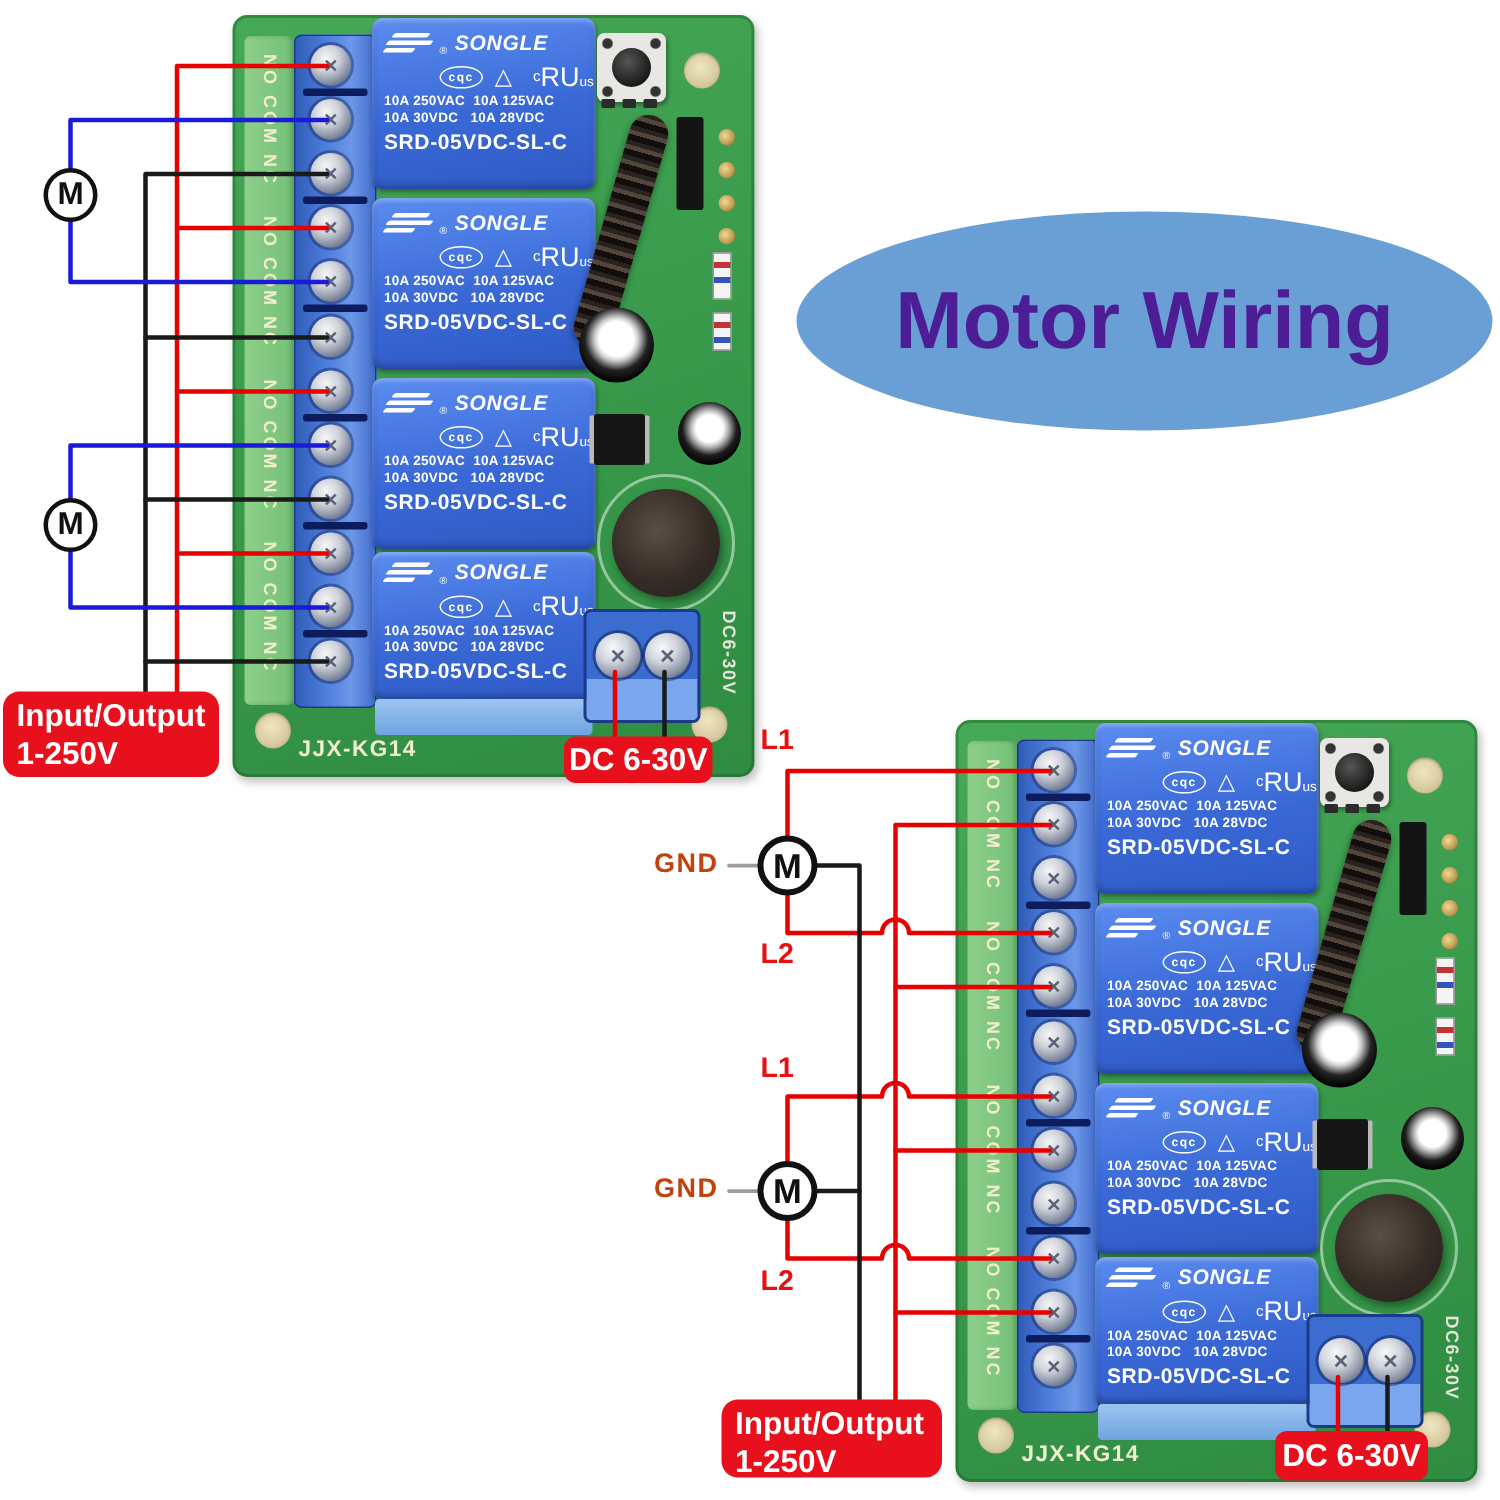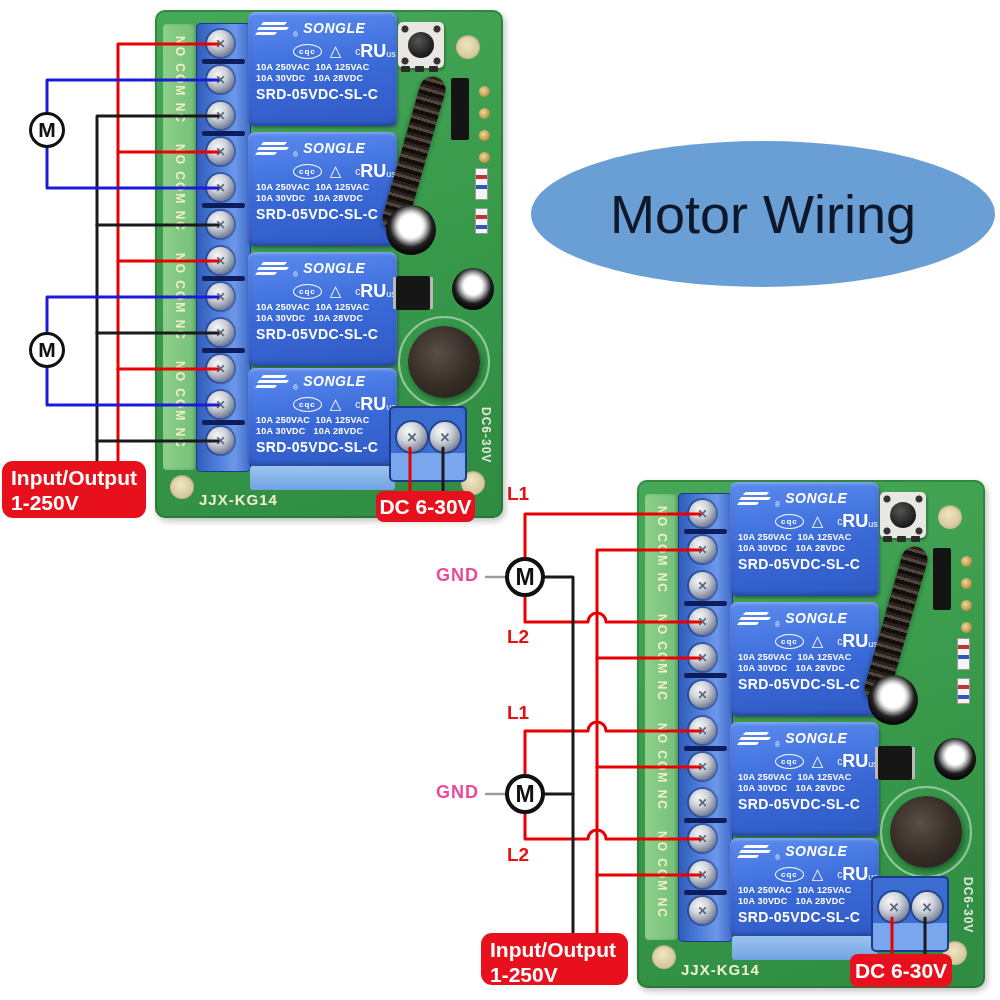--- a/index.html
+++ b/index.html
@@ -38,21 +38,21 @@
   .flag i:nth-child(1){width:24px;margin-left:6px;}
   .flag i:nth-child(2){width:30px;margin-left:2px;}
   .flag i:nth-child(3){width:20px;margin-left:0;}
   .brand{font-size:14px;font-weight:bold;font-style:italic;letter-spacing:.5px;}
   .reg{font-size:7px;align-self:flex-end;}
   .relay-marks{display:flex;align-items:center;gap:8px;height:22px;margin-top:2px;}
   .cqc{font-size:8px;font-weight:bold;border:1.5px solid #fff;border-radius:50%;padding:2px 5px;letter-spacing:1px;margin-left:37px;}
   .tri{font-size:15px;}
   .ul{display:flex;align-items:flex-end;margin-left:6px;}
   .ul-c{font-size:10px;font-style:normal;margin-bottom:2px;}
-  .ul-ru{font-size:18px;font-weight:bold;line-height:16px;}
+  .ul-ru{font-size:18px;font-weight:normal;line-height:16px;}
   .ul-us{font-size:9px;font-style:normal;}
   .rline{font-size:9px;font-weight:bold;line-height:11px;white-space:pre;letter-spacing:.2px;}
   .relay-model{font-size:14px;font-weight:bold;margin-top:2px;letter-spacing:.4px;}
   .relay-base{position:absolute;left:95px;top:456px;width:145px;height:24px;border-radius:3px;
     background:linear-gradient(180deg,#9cc4f0,#6fa3e0);}
 
   
   .pushbtn{position:absolute;left:243px;top:12px;width:46px;height:46px;background:#e9e7e3;border-radius:5px;
     background-image:radial-gradient(circle at 7px 7px,#333 3px,transparent 4px),
       radial-gradient(circle at 39px 7px,#333 3px,transparent 4px),
@@ -94,28 +94,28 @@
     letter-spacing:1px;transform:rotate(90deg);transform-origin:0 0;white-space:nowrap;}
 
   
   .wires{position:absolute;left:0;top:0;z-index:5;pointer-events:none;}
   .motor{position:absolute;width:36px;height:36px;border:3px solid #111;border-radius:50%;background:#fff;
     z-index:6;display:flex;align-items:center;justify-content:center;font-weight:bold;font-size:21px;
     color:#111;box-sizing:border-box;}
   .motor.big{width:40px;height:40px;border-width:4px;font-size:23px;}
   .wlabel{position:absolute;font-weight:bold;z-index:6;}
   .wlabel.red{color:#e81010;font-size:19px;}
-  .wlabel.gray{color:#ec4899;font-size:18px;letter-spacing:1px;}
+  .wlabel.gray{color:#c2410c;font-size:18px;letter-spacing:1px;}
   .iobox{position:absolute;width:144px;height:57px;background:#e8101c;border-radius:11px;color:#fff;
     font-size:21px;font-weight:bold;line-height:25px;padding:4px 0 0 9px;box-sizing:border-box;z-index:7;}
   .dcbox{position:absolute;background:#e8101c;border-radius:8px;color:#fff;font-weight:bold;font-size:21px;
     z-index:7;display:flex;align-items:center;justify-content:center;}
   .ellipse{position:absolute;left:531px;top:141px;width:464px;height:146px;background:#699fd4;
     border-radius:50%;display:flex;align-items:center;justify-content:center;z-index:7;}
-  .ellipse span{font-size:54px;font-weight:normal;color:#0f172a;}
+  .ellipse span{font-size:54px;font-weight:bold;color:#4c1d95;}
 </style>
 </head>
 <body>
 
 <div class="stage">
 
   <div class="board" style="left:155px;top:10px">
     <div class="hole" style="left:20px;top:30px"></div>
     <div class="hole" style="left:301px;top:25px"></div>
     <div class="hole" style="left:15px;top:465px"></div>

